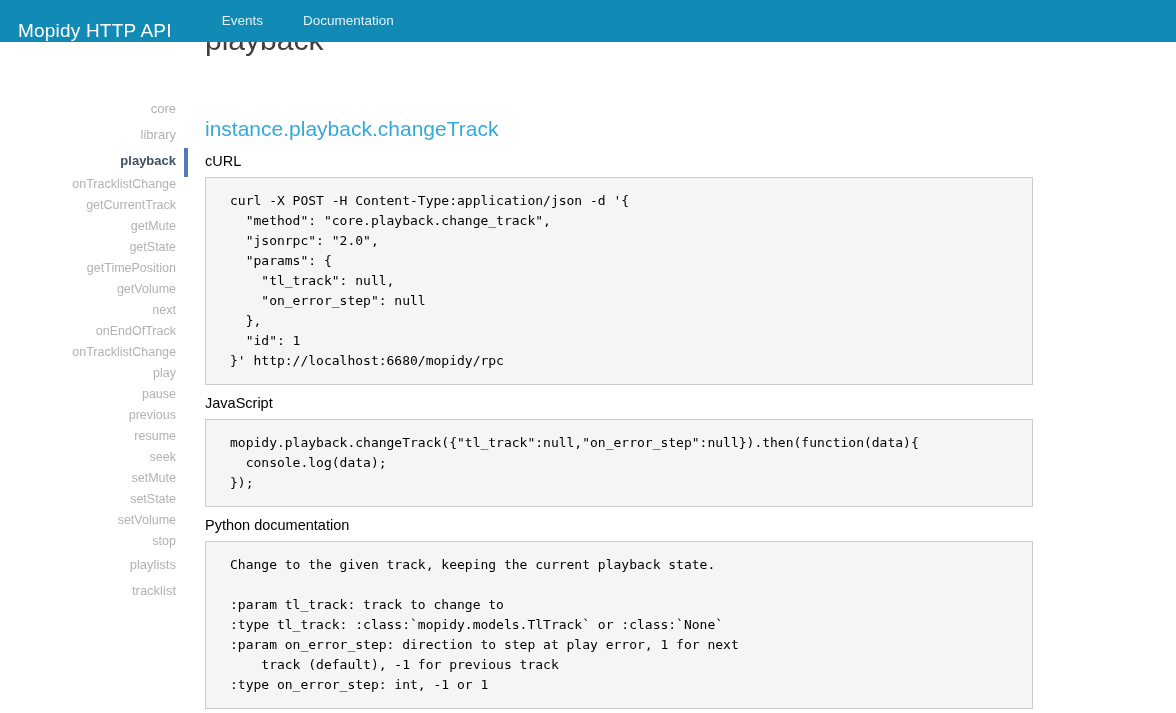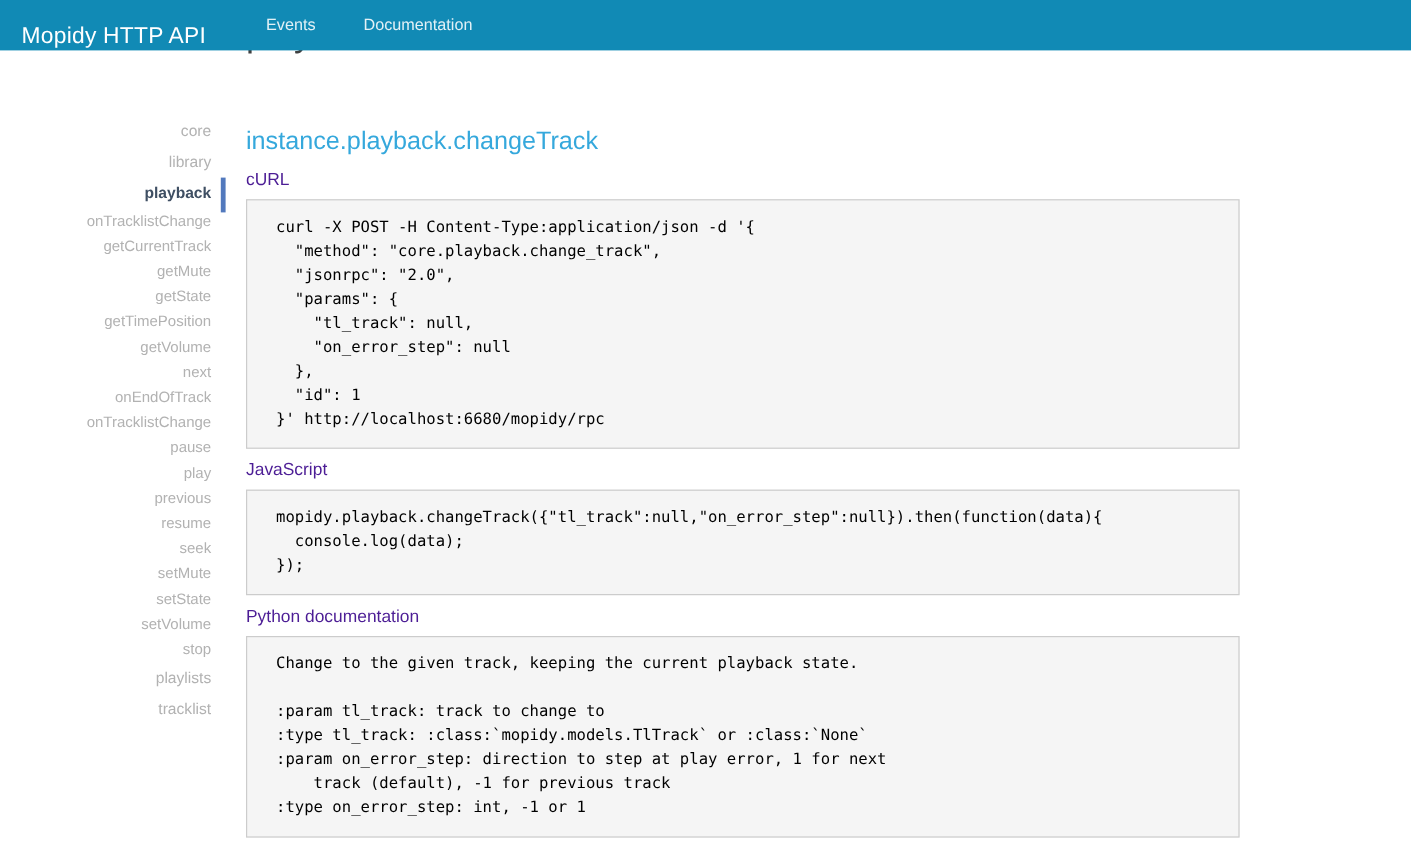--- a/index.html
+++ b/index.html
@@ -30,21 +30,21 @@
     color:#ffffff;font-size:19px;font-weight:300;
     margin-left:18px;letter-spacing:0.2px;
   }
   .main-nav{display:flex;margin-left:30px;}
   .nav-item{
     color:rgba(255,255,255,0.88);font-size:13.5px;font-weight:300;
     padding:0 20px;cursor:pointer;line-height:42px;
   }
   
   .main-col{
-    position:absolute;left:205px;top:0;width:838px;z-index:1;
+    position:absolute;left:205px;top:11px;width:838px;z-index:1;
   }
   .page-title{
     margin:10px 0 0 0;
     font-size:30px;line-height:38px;font-weight:300;color:#404040;
   }
   
   .sidebar{
     position:absolute;left:0;top:96px;width:177px;z-index:2;
   }
   .side-list{list-style:none;margin:0;padding:0;text-align:right;}
@@ -61,21 +61,21 @@
     position:absolute;left:184px;top:148px;width:4px;height:29px;
     background:var(--active-bar);
   }
   
   .method-title{
     margin:56px 0 0 0;
     font-size:21px;line-height:28px;font-weight:300;color:var(--accent);
   }
   .section-label{
     margin-top:8px;
-    font-size:14.5px;line-height:20px;font-weight:300;color:#4c1d95;
+    font-size:14.5px;line-height:20px;font-weight:300;color:#000000;
   }
   pre.code-block{
     margin:6px 10px 0 0;
     background:var(--code-bg);
     border:1px solid var(--code-border);
     padding:13px 24px;
     font-family:"DejaVu Sans Mono","Liberation Mono",monospace;
     font-size:13px;line-height:20px;color:#000000;
     white-space:pre;overflow:hidden;
   }
@@ -98,22 +98,22 @@
       <li class="side-item section active">playback</li>
       <li class="side-item method">onTracklistChange</li>
       <li class="side-item method">getCurrentTrack</li>
       <li class="side-item method">getMute</li>
       <li class="side-item method">getState</li>
       <li class="side-item method">getTimePosition</li>
       <li class="side-item method">getVolume</li>
       <li class="side-item method">next</li>
       <li class="side-item method">onEndOfTrack</li>
       <li class="side-item method">onTracklistChange</li>
+      <li class="side-item method">play</li>
       <li class="side-item method">pause</li>
-      <li class="side-item method">play</li>
       <li class="side-item method">previous</li>
       <li class="side-item method">resume</li>
       <li class="side-item method">seek</li>
       <li class="side-item method">setMute</li>
       <li class="side-item method">setState</li>
       <li class="side-item method">setVolume</li>
       <li class="side-item method">stop</li>
       <li class="side-item section">playlists</li>
       <li class="side-item section">tracklist</li>
     </ul>

